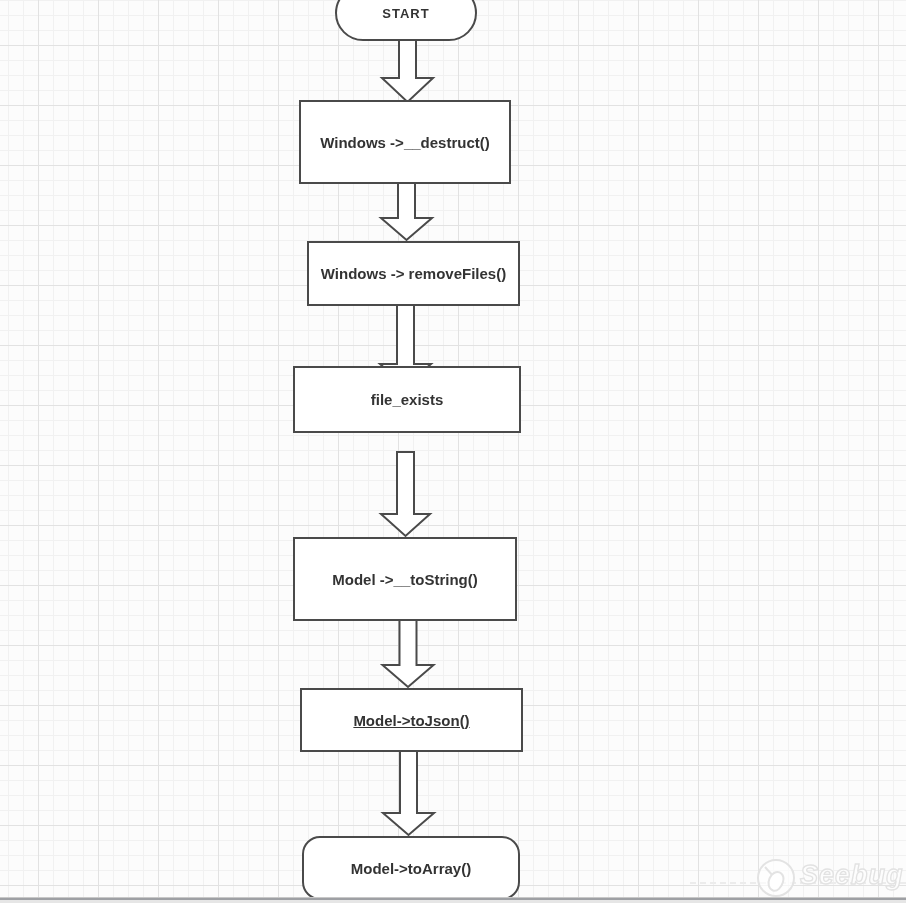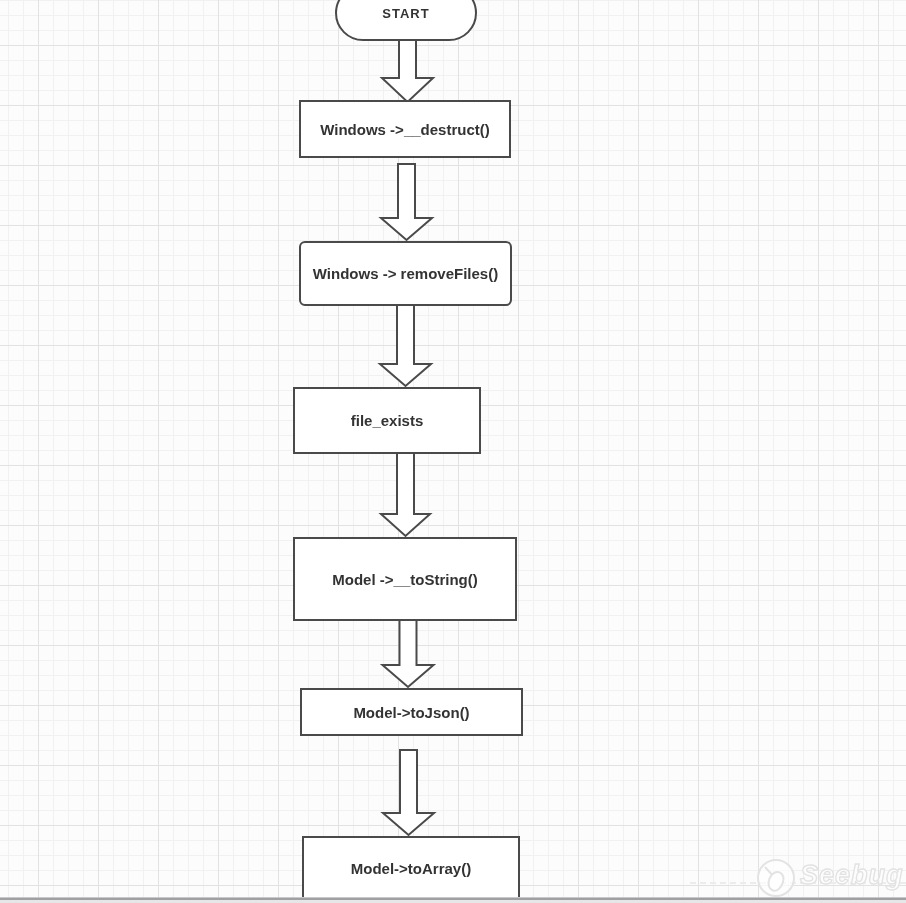--- a/index.html
+++ b/index.html
@@ -35,26 +35,26 @@
     color: #333333;
     z-index: 3;
     white-space: nowrap;
   }
   .terminator {
     border-radius: 28px;
     font-size: 13px;
     letter-spacing: 1px;
   }
   .node-start  { left: 335px; top: -15px; width: 142px; height: 56px; }
-  .node-step1  { left: 299px; top: 100px; width: 212px; height: 58px; }
-  .node-step2  { left: 299px; top: 241px; width: 213px; height: 65px; border-radius: 6px; }
-  .node-step3  { left: 293px; top: 387px; width: 188px; height: 67px; text-align: center; }
+  .node-step1  { left: 299px; top: 100px; width: 212px; height: 84px; }
+  .node-step2  { left: 307px; top: 241px; width: 213px; height: 65px; }
+  .node-step3  { left: 293px; top: 366px; width: 228px; height: 67px; text-align: center; }
   .node-step4  { left: 293px; top: 537px; width: 224px; height: 84px; }
-  .node-step5  { left: 300px; top: 688px; width: 223px; height: 48px; }
-  .node-step6  { left: 302px; top: 836px; width: 218px; height: 64px; }
+  .node-step5  { left: 300px; top: 688px; width: 223px; height: 64px; text-decoration: underline; }
+  .node-step6  { left: 302px; top: 836px; width: 218px; height: 64px; border-radius: 18px; }
 
   .arrows-layer {
     position: absolute;
     left: 0; top: 0;
     width: 906px;
     height: 903px;
     z-index: 2;
   }
   .arrows-layer polygon {
     fill: #ffffff;

